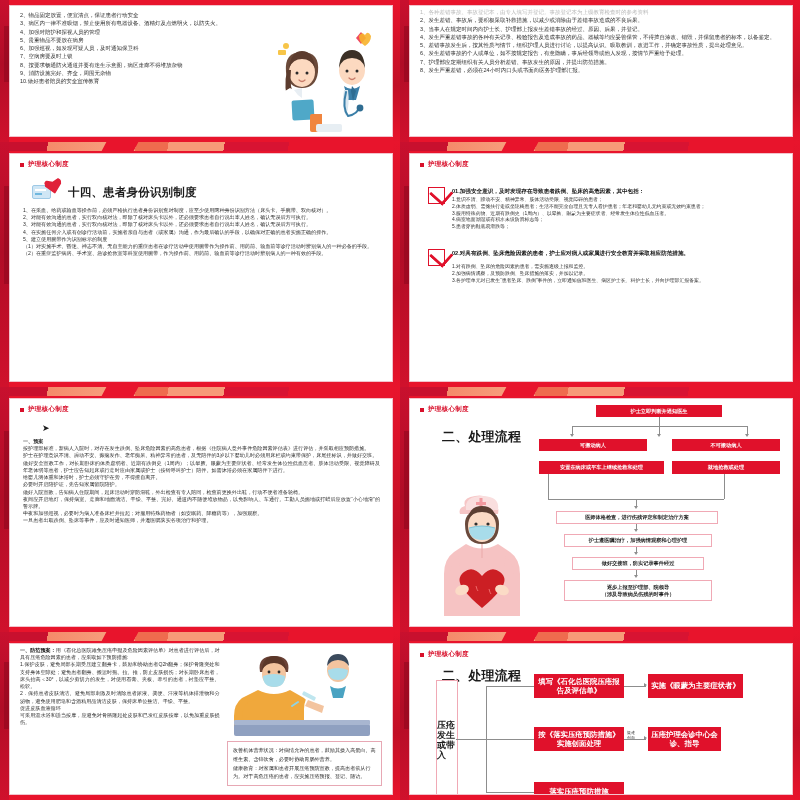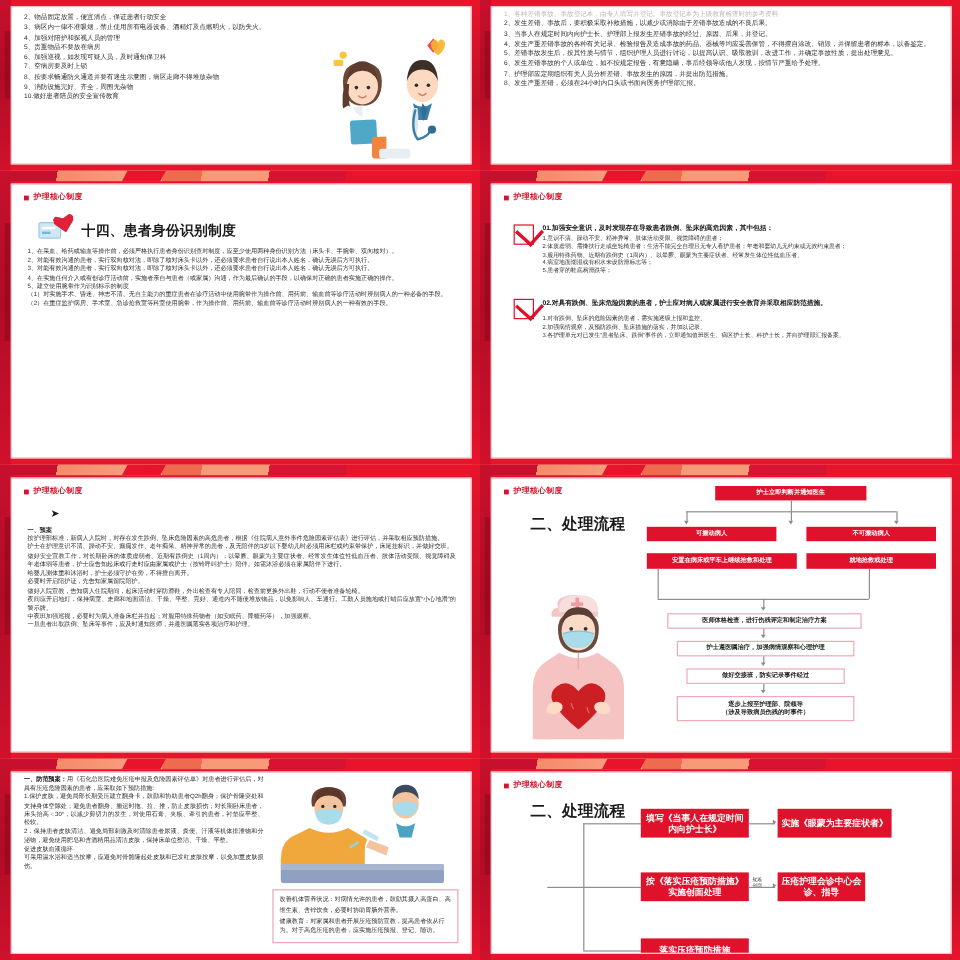--- a/index.html
+++ b/index.html
@@ -502,28 +502,29 @@
     <div class="frame" style="inset:11px 7px 5px 9px;">
       <div class="inner">
         <div class="eyebrow">
           <span class="sq"></span>
           <span>护理核心制度</span>
         </div>
         <div class="slide-title" style="margin:8px 0 0 22px;font-size:13px;">二、处理流程</div>
       </div>
 
       <div class="flow2">
+        <div class="vstack">压疮发生或带入</div>
 
         <div class="fline h" style="left:20px;top:65px;width:30px;"></div>
         <div class="fline v" style="left:50px;top:12px;height:106px;"></div>
         <div class="fline h" style="left:50px;top:12px;width:48px;"></div>
         <div class="fline h" style="left:50px;top:65px;width:48px;"></div>
         <div class="fline h" style="left:50px;top:118px;width:48px;"></div>
 
-        <div class="f2box" style="left:98px;top:0;width:90px;height:24px;">填写《当事人在规定时间内向护士长》</div>
+        <div class="f2box" style="left:98px;top:0;width:90px;height:24px;">填写《石化总医院压疮报告及评估单》</div>
         <div class="fline h" style="left:188px;top:12px;width:22px;"></div>
         <div class="arrow-r" style="left:208px;top:9px;"></div>
         <div class="f2box" style="left:212px;top:0;width:95px;height:24px;">实施《眼蒙为主要症状者》</div>
 
         <div class="f2box" style="left:98px;top:53px;width:90px;height:24px;">按《落实压疮预防措施》实施创面处理</div>
         <div class="tinylab" style="left:191px;top:56px;white-space:pre-line;">疑难
 创面</div>
         <div class="fline h" style="left:188px;top:65px;width:22px;"></div>
         <div class="arrow-r" style="left:208px;top:62px;"></div>
         <div class="f2box" style="left:212px;top:53px;width:73px;height:24px;">压疮护理会诊中心会诊、指导</div>

